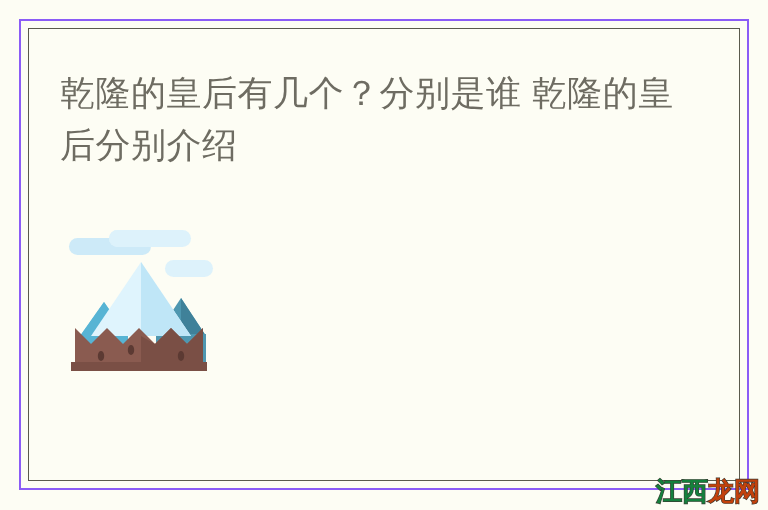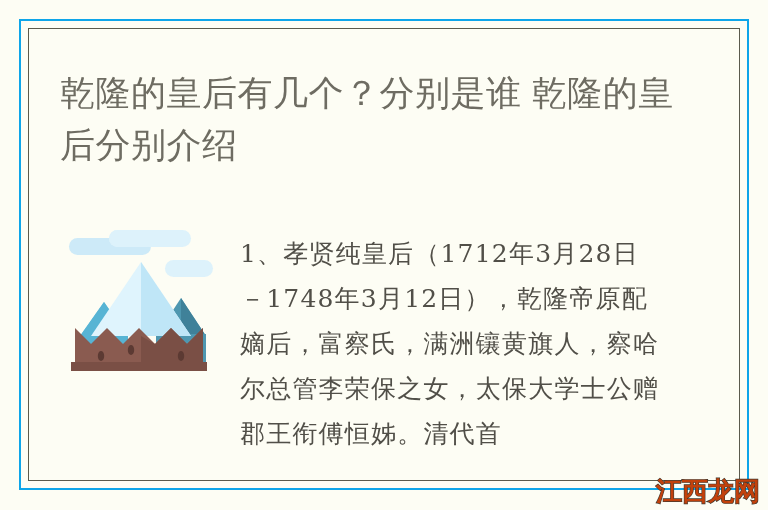--- a/index.html
+++ b/index.html
@@ -17,21 +17,21 @@
   }
 
   
   #card-frame {
     position: absolute;
     left: 19px;
     top: 19px;
     width: 730px;
     height: 471px;
     box-sizing: border-box;
-    border: 2px solid #0ea5e9;
+    border: 2px solid #8b5cf6;
     background: #fdfdf4;
   }
   #card-frame-inner {
     position: absolute;
     left: 7px;
     top: 7px;
     right: 7px;
     bottom: 7px;
     box-sizing: border-box;
     border: 1px solid #5a5a4d;
@@ -108,21 +108,21 @@
     bottom: 4px;
     font-size: 26px;
     line-height: 30px;
     font-weight: bold;
     letter-spacing: 0px;
     font-family: "DejaVu Sans", "Liberation Sans", sans-serif;
     white-space: nowrap;
     z-index: 5;
   }
   #watermark .wm-a {
-    color: #c2410c;
+    color: #15803d;
     -webkit-text-stroke: 1.2px #3a3a32;
     paint-order: stroke fill;
   }
   #watermark .wm-b {
     color: #c2410c;
     -webkit-text-stroke: 1.2px #3a3a32;
     paint-order: stroke fill;
   }
 </style>
 </head>
@@ -158,20 +158,19 @@
             <path d="M10,142 L10,104 L26,120 L42,104 L58,120 L74,104 L90,120 L106,104 L122,120 L138,104 L138,142 Z" fill="#8a5b50"></path>
             <path d="M76,112 L90,120 L106,104 L122,120 L138,104 L138,142 L76,142 Z" fill="#7a4f45"></path>
             <rect x="6" y="138" width="136" height="9" fill="#7a4f45"></rect>
 
             <ellipse cx="36" cy="132" rx="3.2" ry="5" fill="#5c3a33"></ellipse>
             <ellipse cx="66" cy="126" rx="3.2" ry="5" fill="#5c3a33"></ellipse>
             <ellipse cx="116" cy="132" rx="3.2" ry="5" fill="#5c3a33"></ellipse>
           </svg>
         </div>
 
-        <p id="article-paragraph">1、孝贤纯皇后（1712年3月28日－1748年3月12日），乾隆帝原配嫡后，富察氏，满洲镶黄旗人，察哈尔总管李荣保之女，太保大学士公赠郡王衔傅恒姊。清代首</p>
 
       </div>
     </div>
   </div>
 </div>
 
 <div id="watermark"><span class="wm-a">江西</span><span class="wm-b">龙网</span></div>
 
 </body></html>

